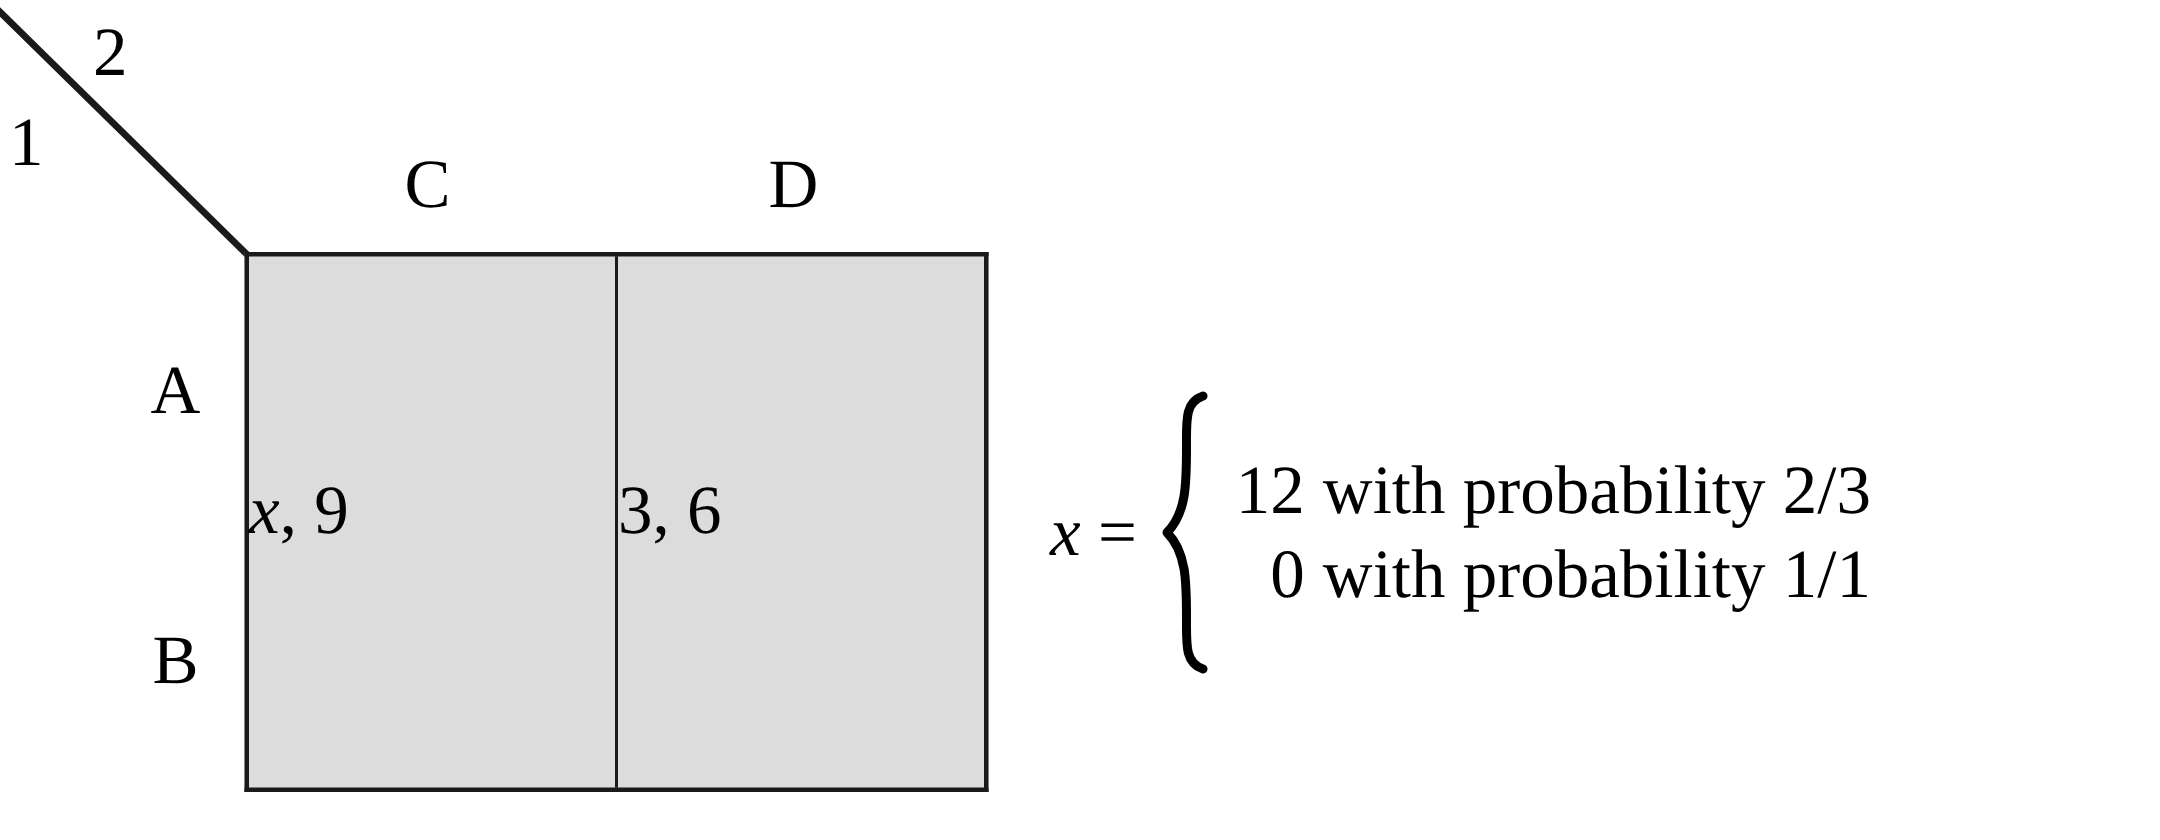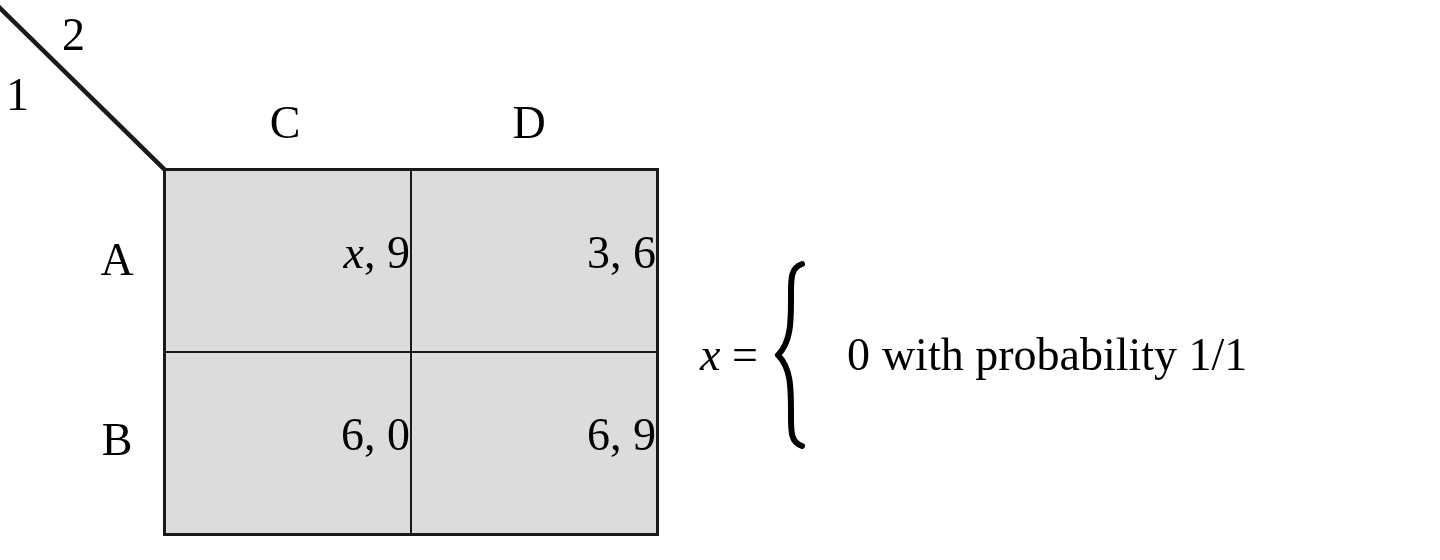--- a/index.html
+++ b/index.html
@@ -71,21 +71,21 @@
     border-collapse: collapse;
     table-layout: fixed;
     border: 3px solid #1a1a1a;
     background: #dcdcdc;
   }
   #payoff-matrix td {
     width: 244px;
     height: 180px;
     border: 2px solid #1a1a1a;
     background: #dcdcdc;
-    text-align: right;
+    text-align: left;
     vertical-align: middle;
     font-size: 46px;
     line-height: 1;
     padding: 0;
   }
   .cell-inner {
     display: block;
     position: relative;
     top: -8px;
     white-space: nowrap;
@@ -169,44 +169,35 @@
           <span class="cell-inner">
             <span class="payoff-var">x</span><span>,&nbsp;</span><span>9</span>
           </span>
         </td>
         <td>
           <span class="cell-inner">
             <span>3</span><span>,&nbsp;</span><span>6</span>
           </span>
         </td>
       </tr>
-      <tr>
-        <td>
-          <span class="cell-inner">
-            <span>6</span><span>,&nbsp;</span><span>0</span>
-          </span>
-        </td>
-        <td>
-          <span class="cell-inner">
-            <span>6</span><span>,&nbsp;</span><span>9</span>
-          </span>
-        </td>
-      </tr>
     </tbody>
   </table>
 
   <div id="definition">
     <span id="definition-lhs"><span class="var">x</span>&nbsp;<span>=</span></span>
 
     <span id="brace-wrap">
       <svg id="brace-svg" viewBox="0 0 42 190" xmlns="http://www.w3.org/2000/svg">
         <path d="M34 4 C22 8, 23 20, 23 38 C23 62, 23 82, 10 95 C23 108, 23 128, 23 152 C23 170, 22 182, 34 186" fill="none" stroke="#000000" stroke-width="6" stroke-linecap="round" stroke-linejoin="round"></path>
       </svg>
     </span>
 
     <div id="definition-cases">
       <div class="case-row">
+        <span class="case-value">12</span><span class="case-text">with probability 2/3</span>
+      </div>
+      <div class="case-row">
         <span class="case-value">0</span><span class="case-text">with probability 1/1</span>
       </div>
     </div>
   </div>
 
 </div>
 
 </body></html>

